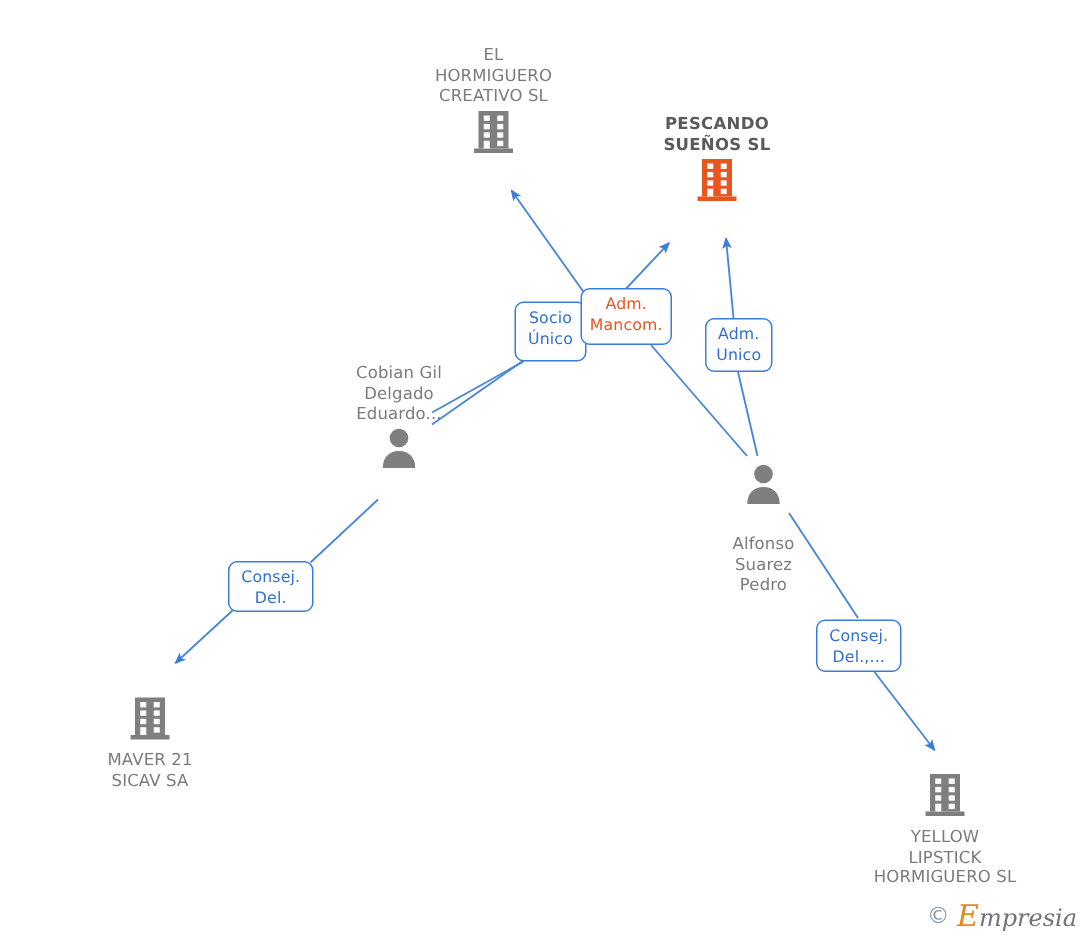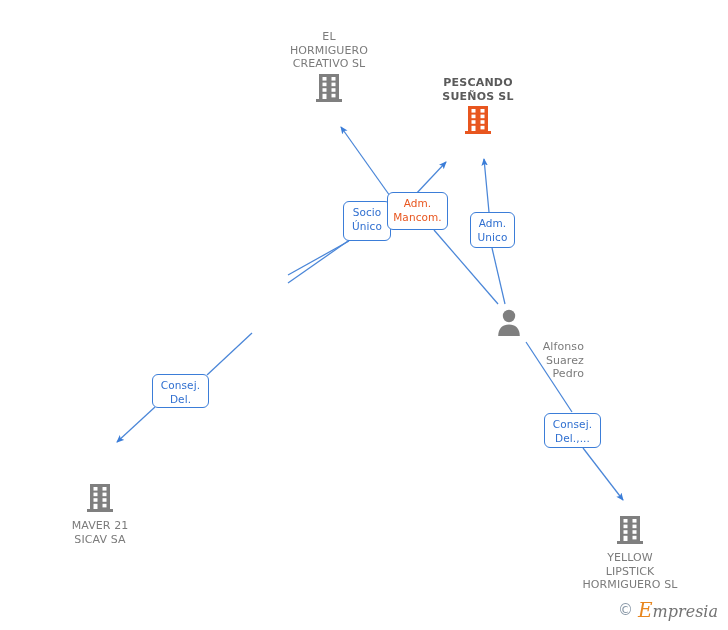--- a/index.html
+++ b/index.html
@@ -123,34 +123,45 @@
         <rect x="10.5" y="11.6" width="4" height="3.6" fill="#ffffff"></rect>
         <rect x="19.5" y="11.6" width="4" height="3.6" fill="#ffffff"></rect>
         <rect x="10.5" y="17.2" width="4" height="3.6" fill="#ffffff"></rect>
         <rect x="19.5" y="17.2" width="4" height="3.6" fill="#ffffff"></rect>
         <rect x="10.5" y="22.8" width="4" height="5.2" fill="#ffffff"></rect>
         <rect x="19.5" y="22.8" width="4" height="3.6" fill="#ffffff"></rect>
       </svg>
     </span>
   </div>
 
-
-  <div class="node" style="left:509px; top:307px;">
+  <div class="node" style="left:266px; top:242px;">
+    <div class="caption">Cobian Gil
+Delgado
+Eduardo...</div>
     <span class="icon-wrap">
       <svg width="30" height="30" viewBox="0 0 30 30" xmlns="http://www.w3.org/2000/svg">
         <circle cx="15" cy="9" r="6.2" fill="#7f7f7f"></circle>
         <path d="M4.2,29 C4.2,21.4 8.8,17.6 15,17.6 C21.2,17.6 25.8,21.4 25.8,29 Z" fill="#7f7f7f"></path>
       </svg>
     </span>
-    <div class="caption" style="margin-top:3px;text-align:right;">Alfonso
+  </div>
+
+  <div class="node" style="left:509px; top:307px;">
+    <span class="icon-wrap">
+      <svg width="30" height="30" viewBox="0 0 30 30" xmlns="http://www.w3.org/2000/svg">
+        <circle cx="15" cy="9" r="6.2" fill="#7f7f7f"></circle>
+        <path d="M4.2,29 C4.2,21.4 8.8,17.6 15,17.6 C21.2,17.6 25.8,21.4 25.8,29 Z" fill="#7f7f7f"></path>
+      </svg>
+    </span>
+    <div class="caption" style="margin-top:19px;">Alfonso
 Suarez
 Pedro</div>
   </div>
 
-  <div class="node" style="left:100px; top:481px;">
+  <div class="node" style="left:100px; top:462px;">
     <span class="icon-wrap">
       <svg width="34" height="34" viewBox="0 0 34 34" xmlns="http://www.w3.org/2000/svg">
         <rect x="7" y="3" width="20" height="25" fill="#7f7f7f"></rect>
         <rect x="4" y="28" width="26" height="3" fill="#7f7f7f"></rect>
         <rect x="10.5" y="6" width="4" height="3.6" fill="#ffffff"></rect>
         <rect x="19.5" y="6" width="4" height="3.6" fill="#ffffff"></rect>
         <rect x="10.5" y="11.6" width="4" height="3.6" fill="#ffffff"></rect>
         <rect x="19.5" y="11.6" width="4" height="3.6" fill="#ffffff"></rect>
         <rect x="10.5" y="17.2" width="4" height="3.6" fill="#ffffff"></rect>
         <rect x="19.5" y="17.2" width="4" height="3.6" fill="#ffffff"></rect>

